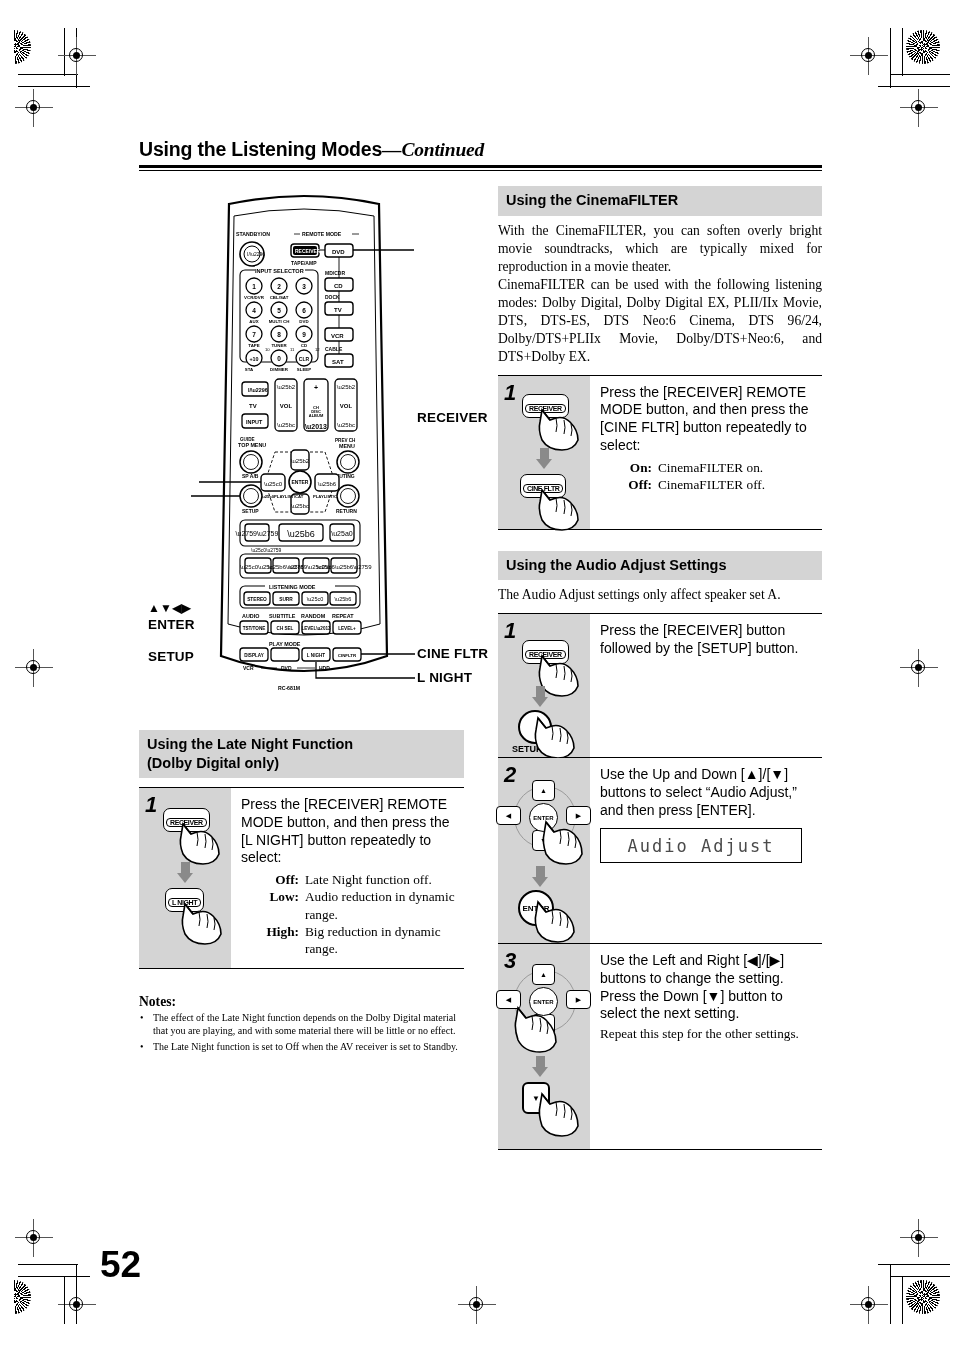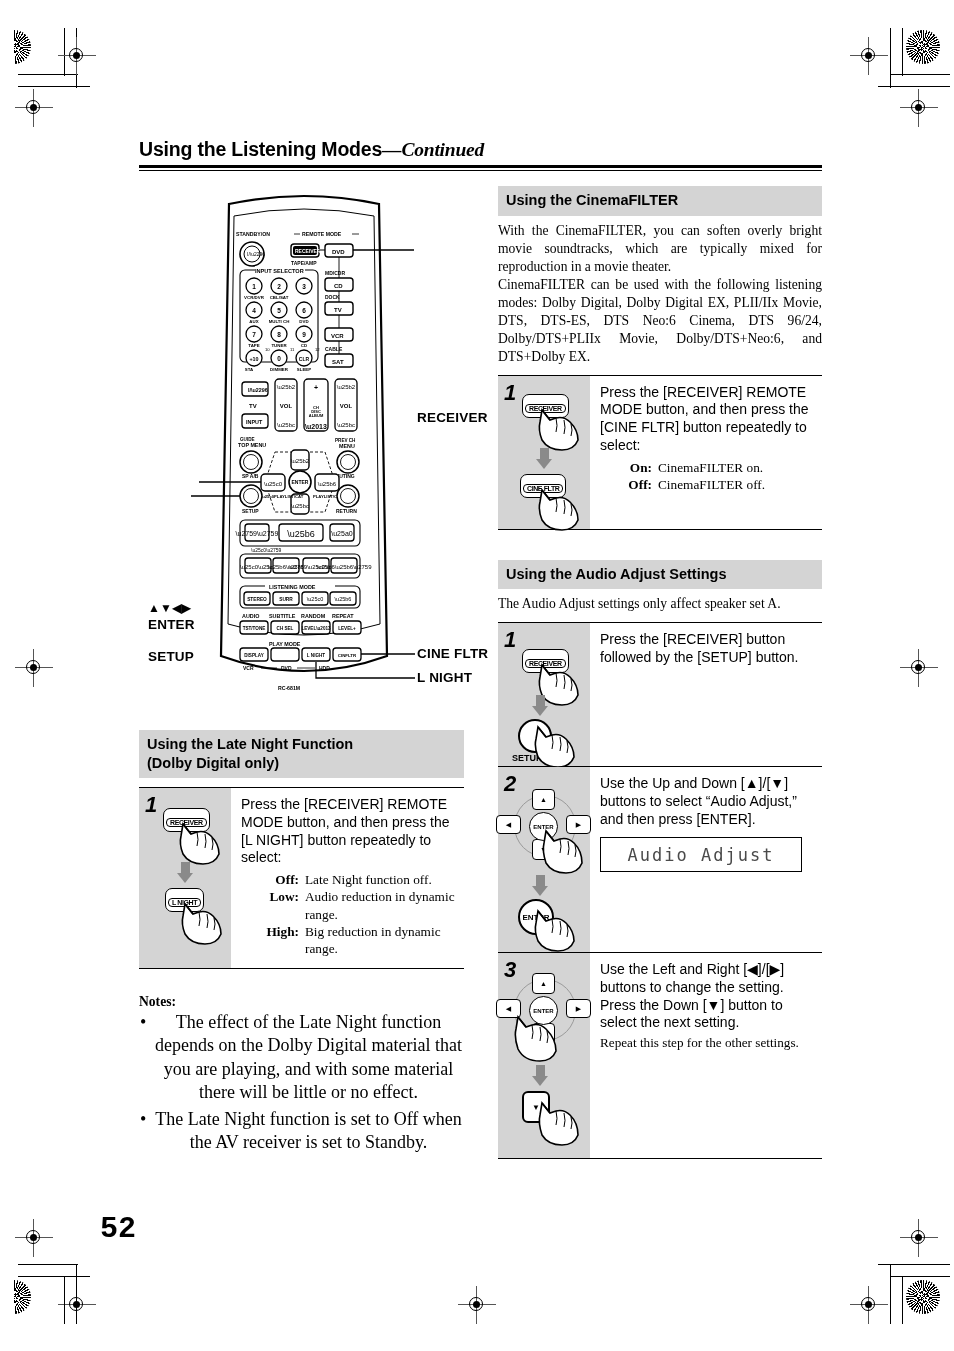--- a/index.html
+++ b/index.html
@@ -105,31 +105,31 @@
   .pad .rt{left:70px;top:26px;width:25px;height:19px;}
   .pad .ent{position:absolute;left:33px;top:23px;width:29px;height:29px;
             border:1.8px solid #000;border-radius:50%;background:#fff;
             font-family:"Liberation Sans",sans-serif;font-weight:bold;font-size:6px;
             display:flex;align-items:center;justify-content:center;box-sizing:border-box;}
 
   
   .notes{margin-top:25px;}
   .notes .nh{font-family:"Liberation Serif",serif;font-weight:bold;font-size:13.6px;}
   .notes ul{margin:1px 0 0 0;padding:0;list-style:none;}
-  .notes li{font-size:18px;line-height:1.31;padding-left:14px;position:relative;
-            margin-bottom:3px;text-align:center;}
+  .notes li{font-size:10px;line-height:1.31;padding-left:14px;position:relative;
+            margin-bottom:3px;}
   .notes li:before{content:"\2022";position:absolute;left:1px;top:0;}
 
   
   .remotewrap{position:absolute;left:139px;top:186px;width:330px;height:520px;}
   .callout{position:absolute;font-family:"Liberation Sans",sans-serif;
            font-weight:bold;font-size:13.5px;letter-spacing:0.2px;white-space:nowrap;}
 
-  .pagenum{position:absolute;left:100px;top:1212px;
-           font-family:Liberation Mono, monospace;font-weight:bold;font-size:30px;}
+  .pagenum{position:absolute;left:100px;top:1244px;
+           font-family:Liberation Sans, sans-serif;font-weight:bold;font-size:37px;}
 </style>
 </head>
 <body>
 
 <div class="page">
 
   <div>
     <div class="halfcircle" style="left:14px;top:30px;">
         <i style="margin-left:-17px;"></i>
       </div>
@@ -573,21 +573,21 @@
             </div>
             <div class="optrow">
               <div class="k k-w1">Off:</div>
               <div class="v">CinemaFILTER off.</div>
             </div>
           </div>
         </div>
       </div>
     </div>
 
-    <div class="secbar" style="margin-top:30px;">Using the Audio Adjust Settings</div>
+    <div class="secbar" style="margin-top:21px;">Using the Audio Adjust Settings</div>
     <div class="body">The Audio Adjust settings only affect speaker set A.</div>
 
     <div class="steps">
 
       <div class="step">
         <div class="gutter" style="min-height:143px;">
           <div class="num">1</div>
           <div style="position:absolute;left:24px;top:26px;">
             <span class="keyouter"><span class="keyinner">RECEIVER</span></span>
           </div>

